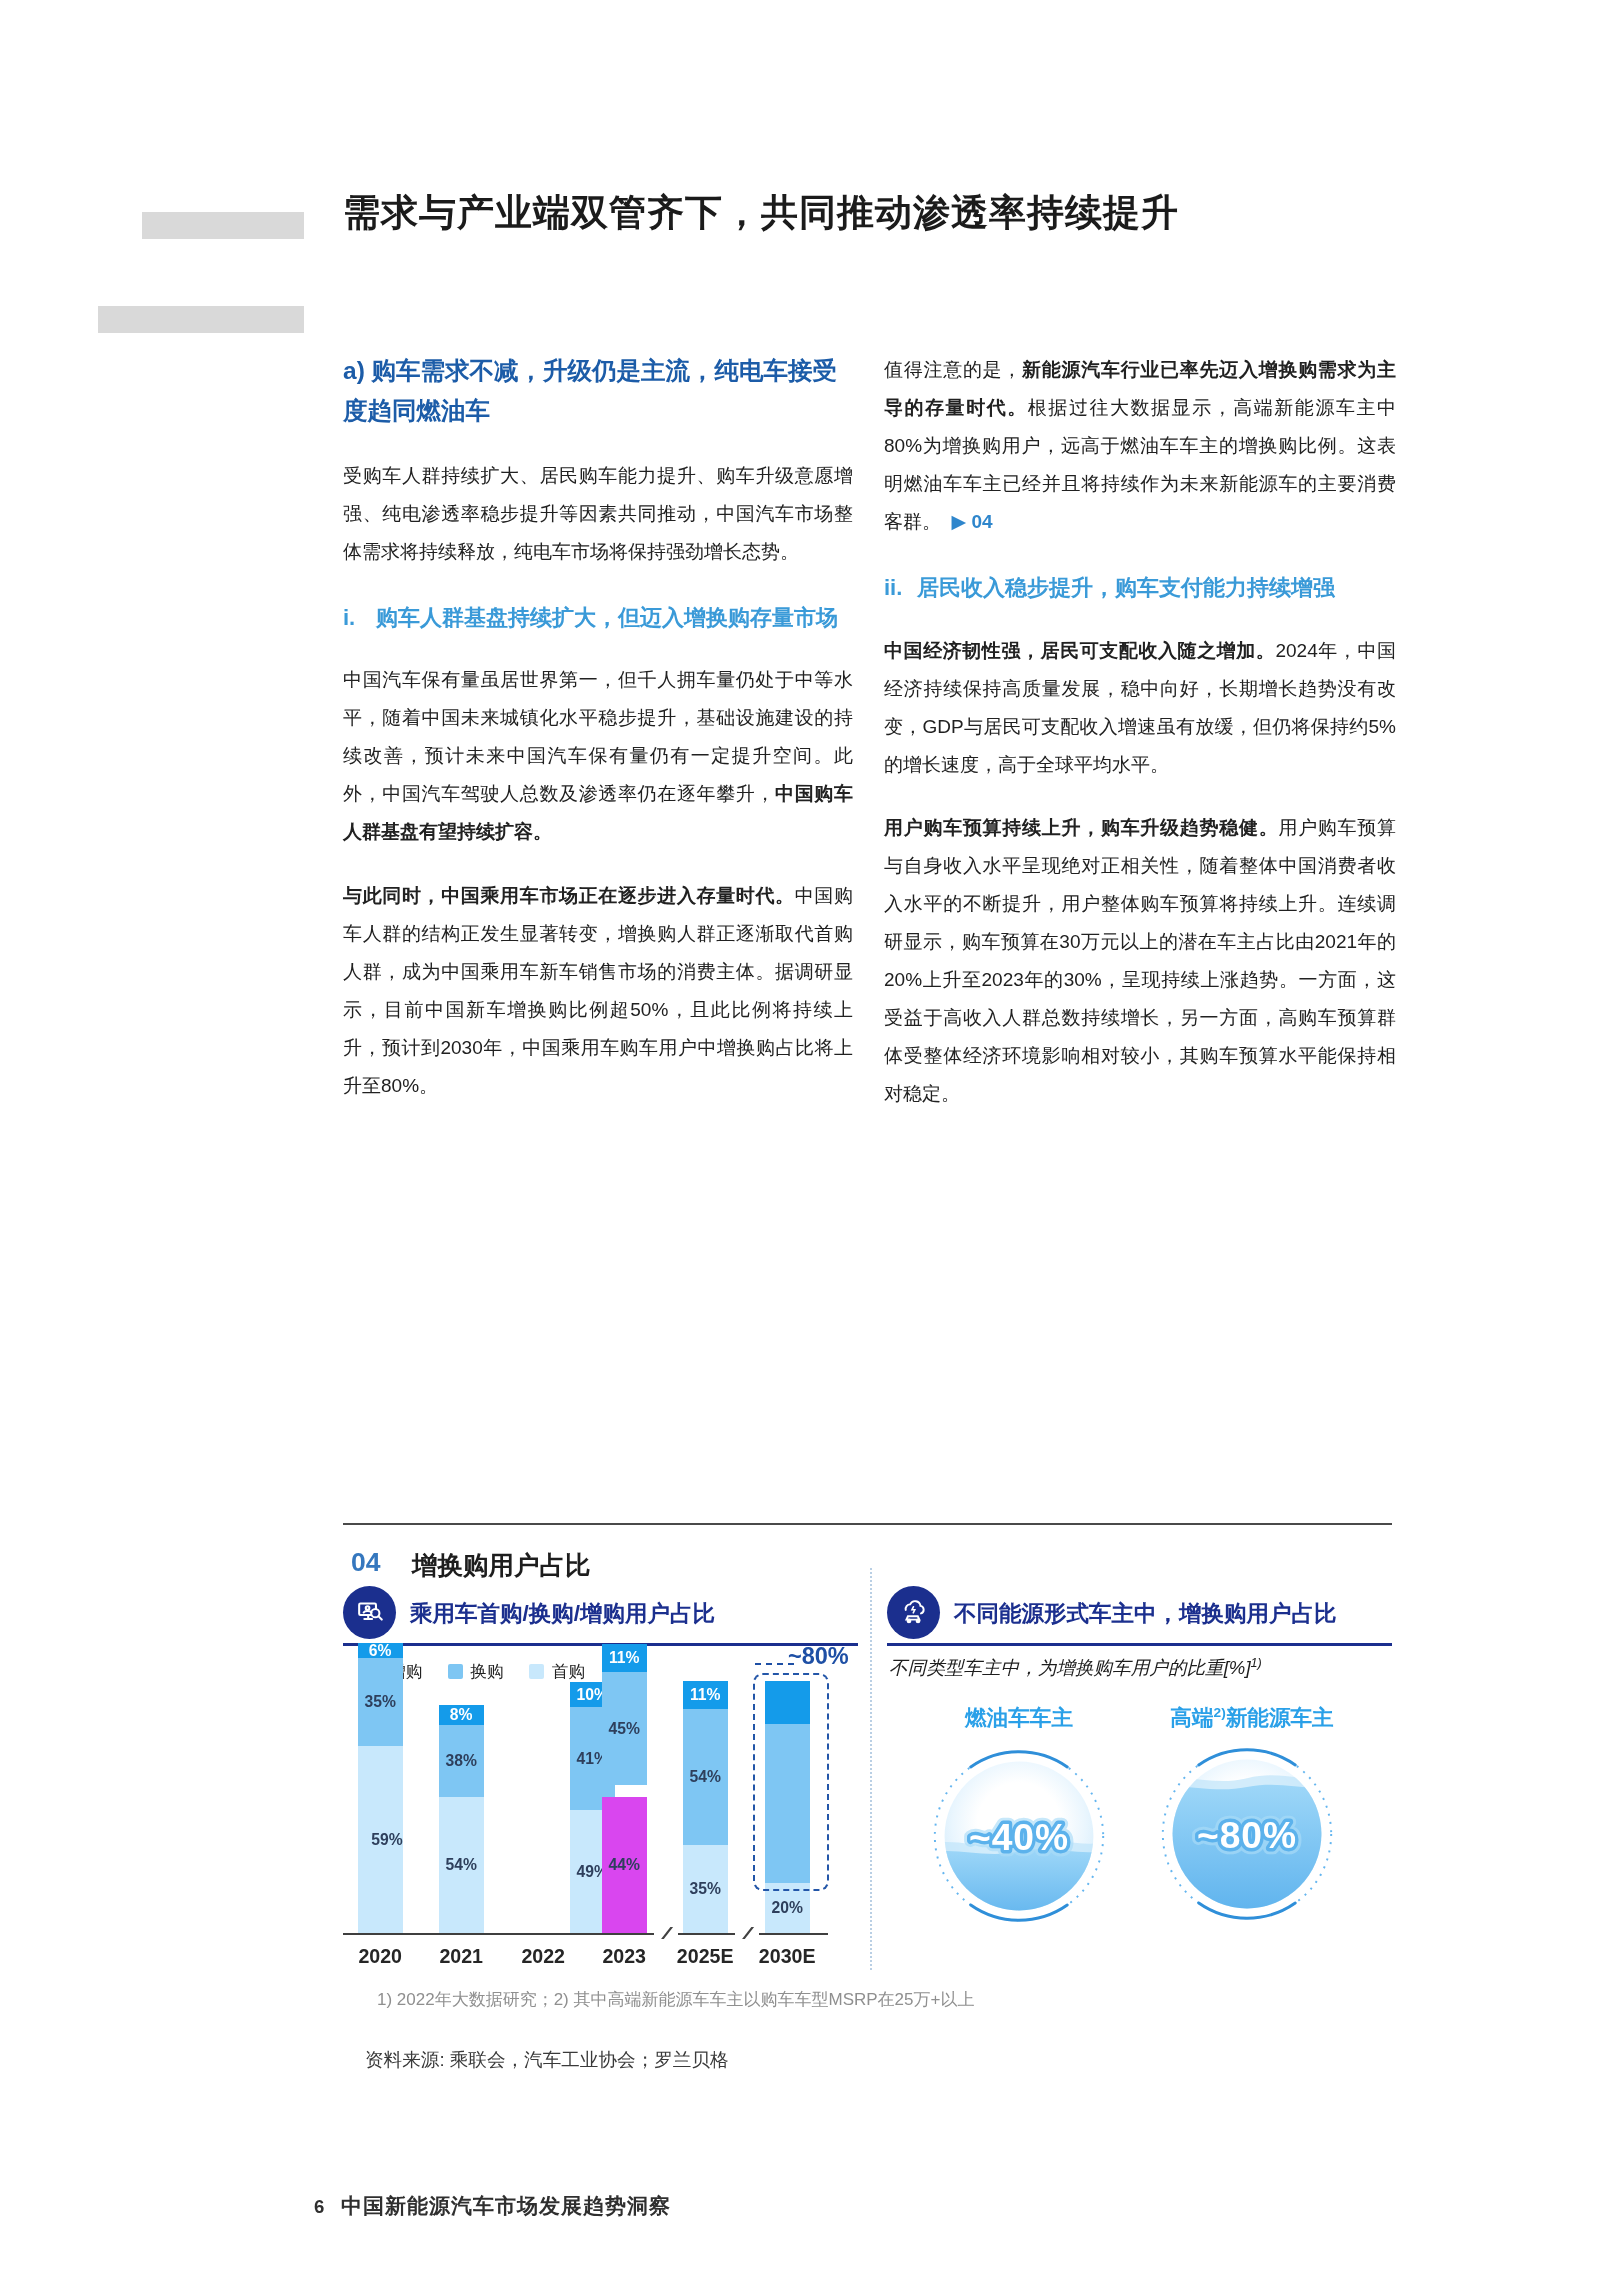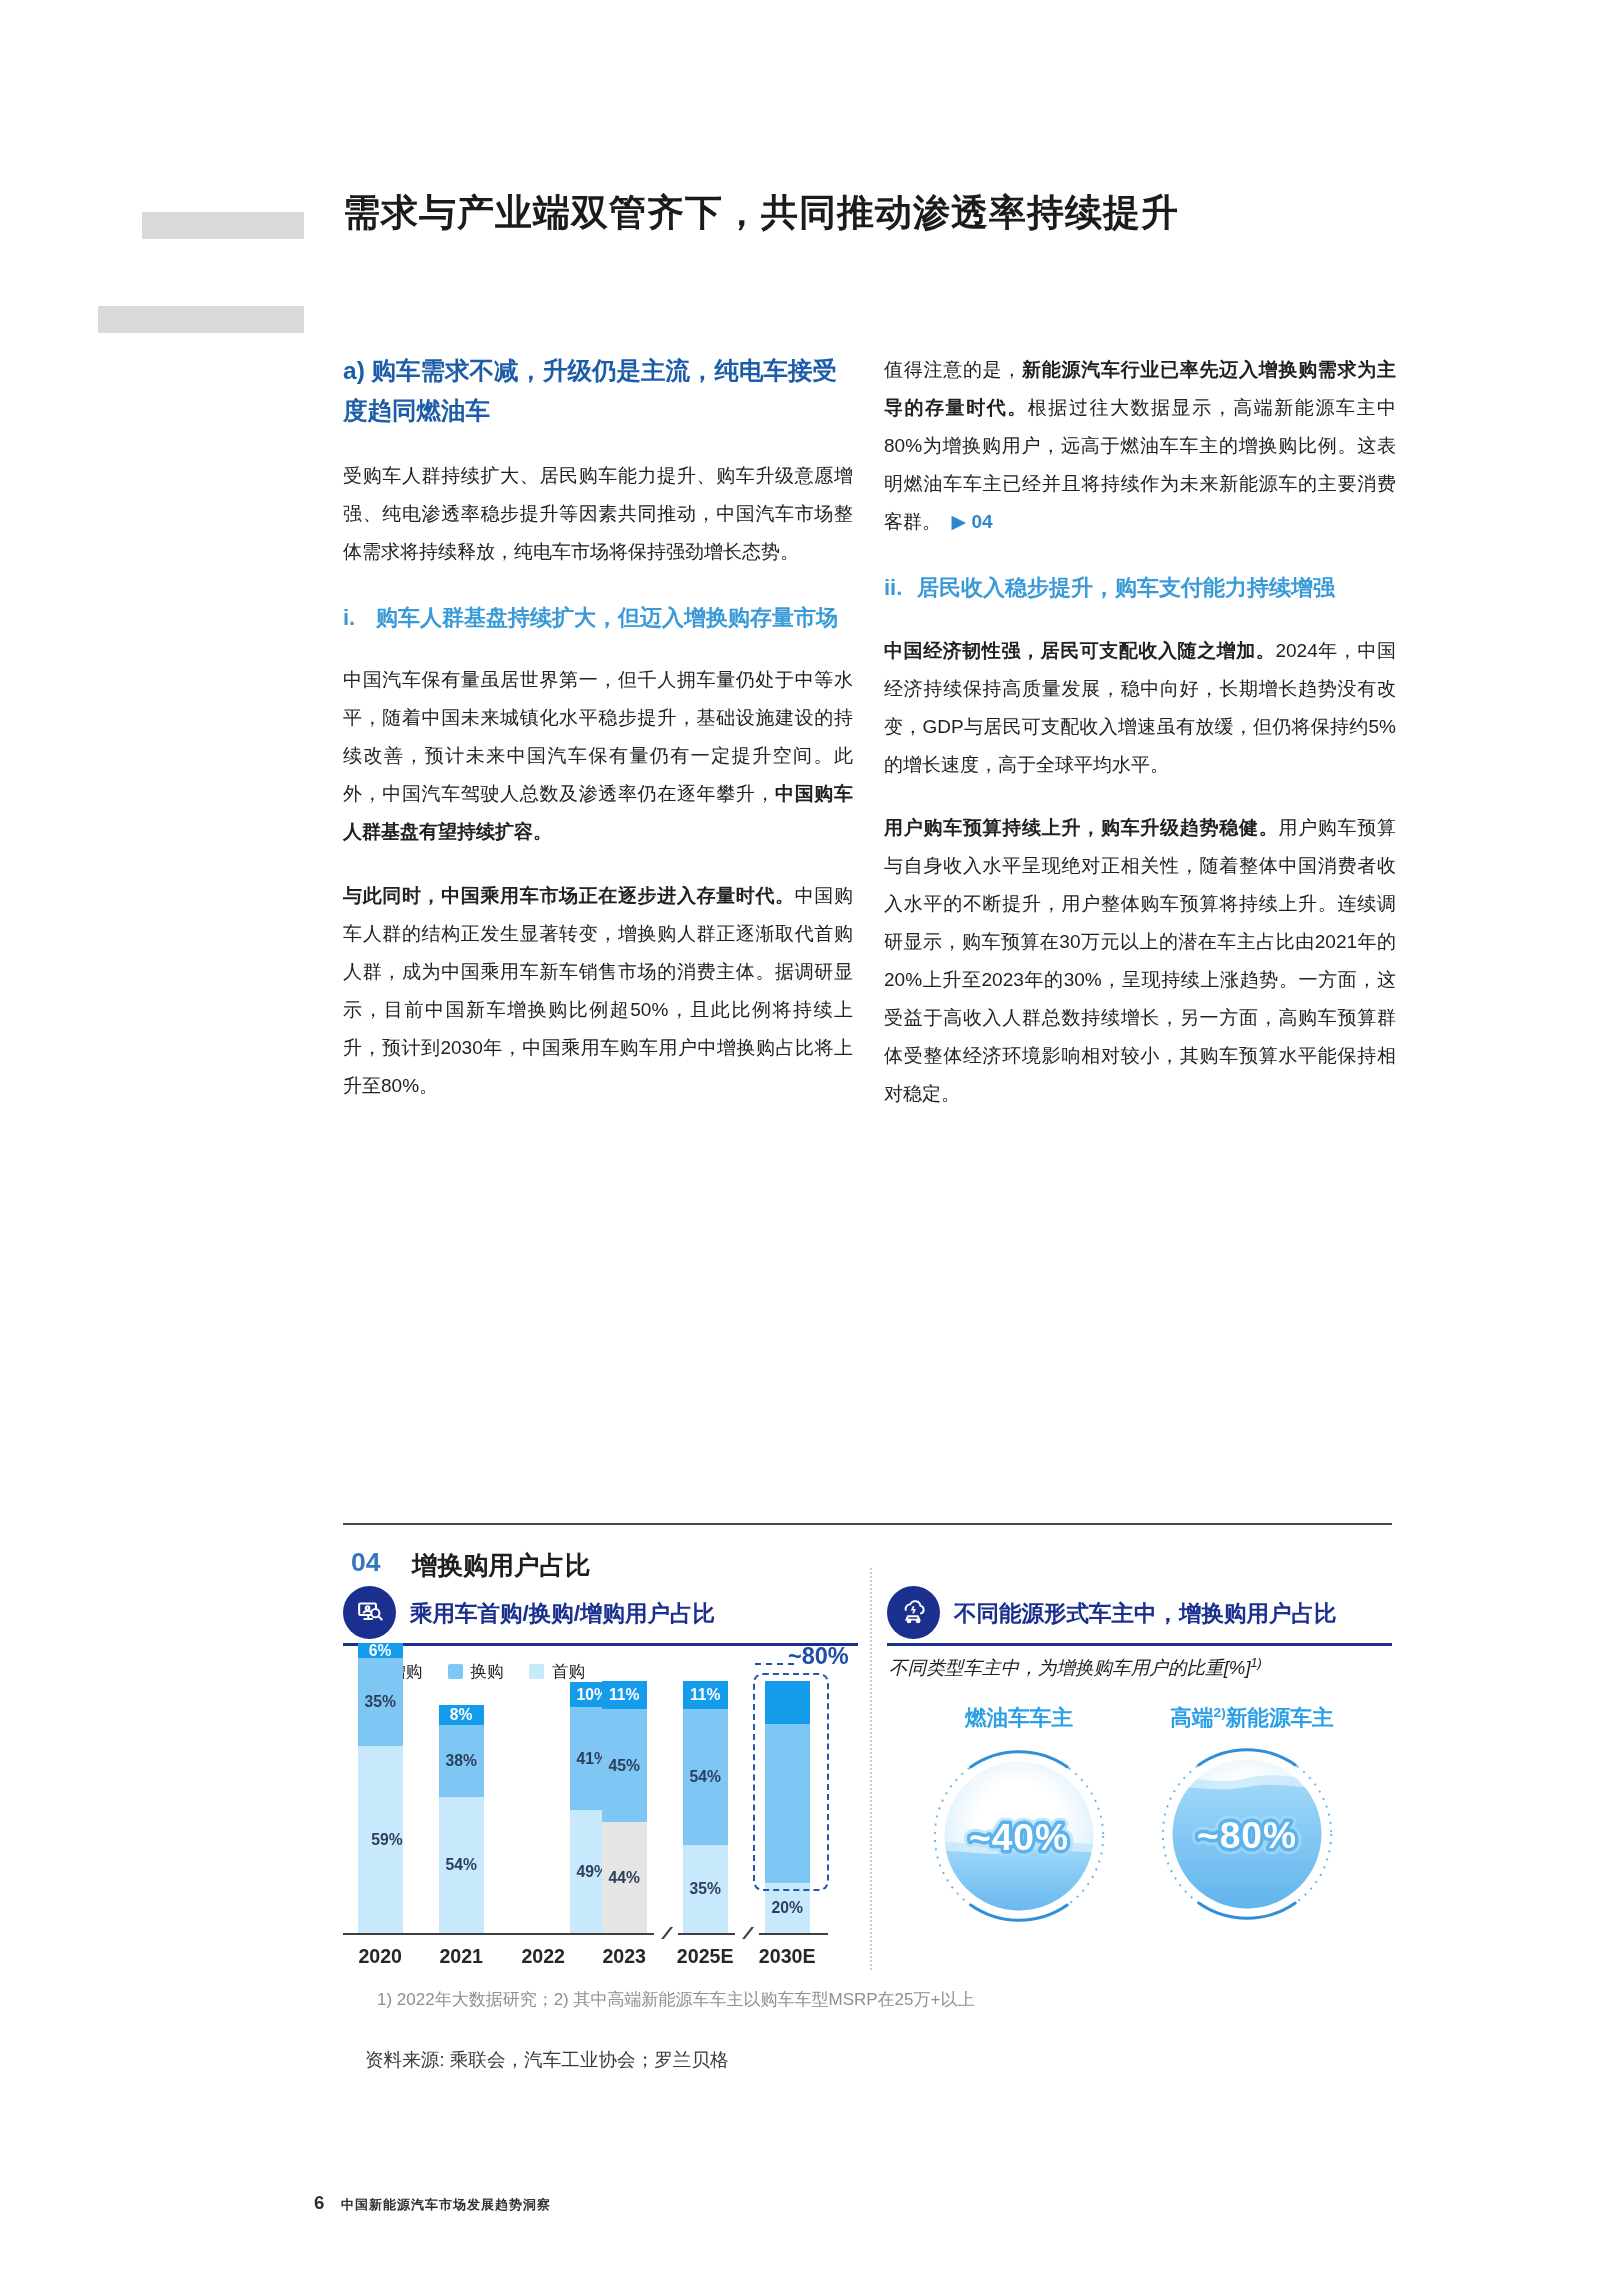--- a/index.html
+++ b/index.html
@@ -60,21 +60,21 @@
   .gs-1{left:39px;top:157px;}
   .gs-2{left:267px;top:155px;}
   .gauge-text{font-size:38px;font-weight:800;fill:#ffffff;stroke:#5cb2ec;stroke-width:7px;
               paint-order:stroke;stroke-linejoin:round;letter-spacing:1px;}
   .gauge-text-glow{font-size:38px;font-weight:800;fill:none;stroke:#aadcf8;stroke-width:13px;
               stroke-linejoin:round;opacity:.65;letter-spacing:1px;}
   .footnote{position:absolute;left:365px;top:1976px;margin:12px;font-size:17px;color:#8f8f8f;}
   .source{position:absolute;left:365px;top:2047px;margin:0;font-size:18.6px;color:#3a3a3a;}
   .footer{position:absolute;left:314px;top:2192px;display:flex;align-items:baseline;gap:16.7px;}
   .footer-num{font-size:18.6px;font-weight:600;color:#2f2f2f;}
-  .footer-text{font-size:13px;font-weight:600;color:#2f2f2f;letter-spacing:1px;}
+  .footer-text{font-size:21px;font-weight:600;color:#2f2f2f;letter-spacing:1px;}
 </style>
 </head>
 <body>
 
 <div class="page">
 
   <div class="deco-bar bar1"></div>
   <div class="deco-bar bar2"></div>
 
   <h1 class="page-title">需求与产业端双管齐下，共同推动渗透率持续提升</h1>
@@ -165,21 +165,21 @@
             <span class="seg-label" style="color: rgb(46, 63, 92);">49%</span>
           </div>
         </div>
         <div class="bar" style="left: 244px;">
           <div class="seg" style="height: 28px; background: rgb(20, 155, 234);">
             <span class="seg-label" style="color: rgb(255, 255, 255);">11%</span>
           </div>
           <div class="seg" style="height: 113px; background: rgb(126, 198, 243);">
             <span class="seg-label" style="color: rgb(46, 63, 92);">45%</span>
           </div>
-          <div class="seg" style="height: 111px; background: #e5e5e5;">
+          <div class="seg" style="height: 136px; background: #d946ef; margin-top: 12px;">
             <span class="seg-label" style="color: rgb(46, 63, 92);">44%</span>
           </div>
         </div>
         <div class="bar" style="left: 325px;">
           <div class="seg" style="height: 28px; background: rgb(20, 155, 234);">
             <span class="seg-label" style="color: rgb(255, 255, 255);">11%</span>
           </div>
           <div class="seg" style="height: 136px; background: rgb(126, 198, 243);">
             <span class="seg-label" style="color: rgb(46, 63, 92);">54%</span>
           </div>

